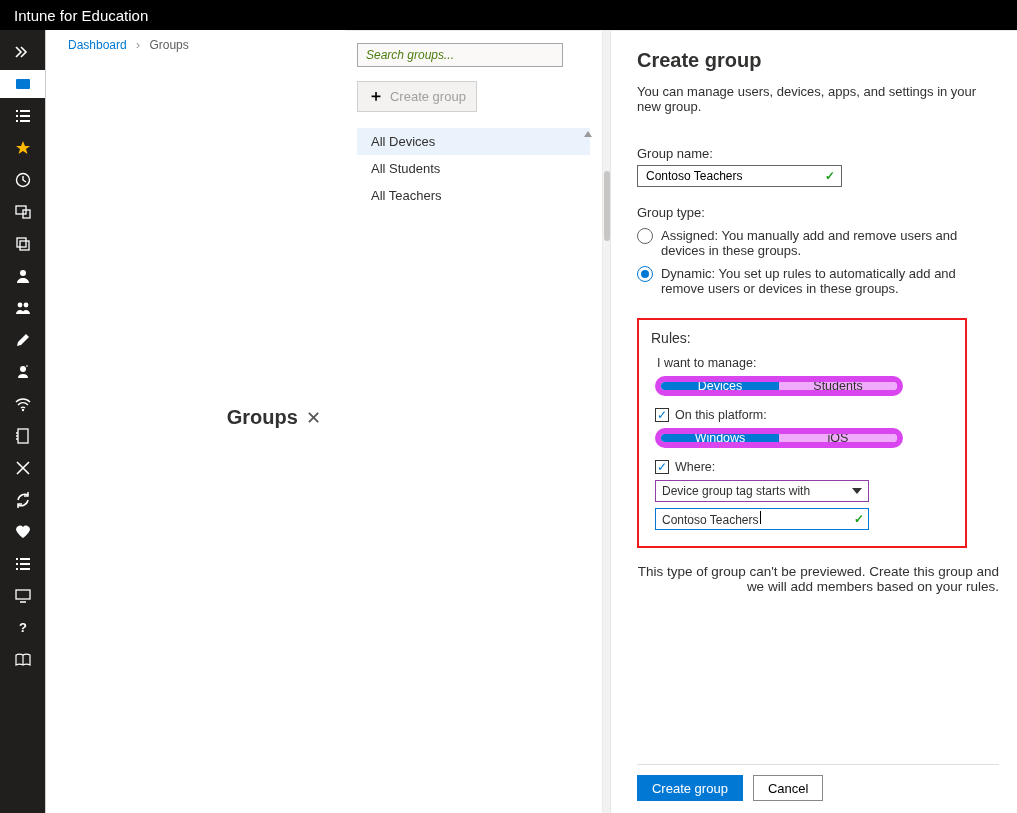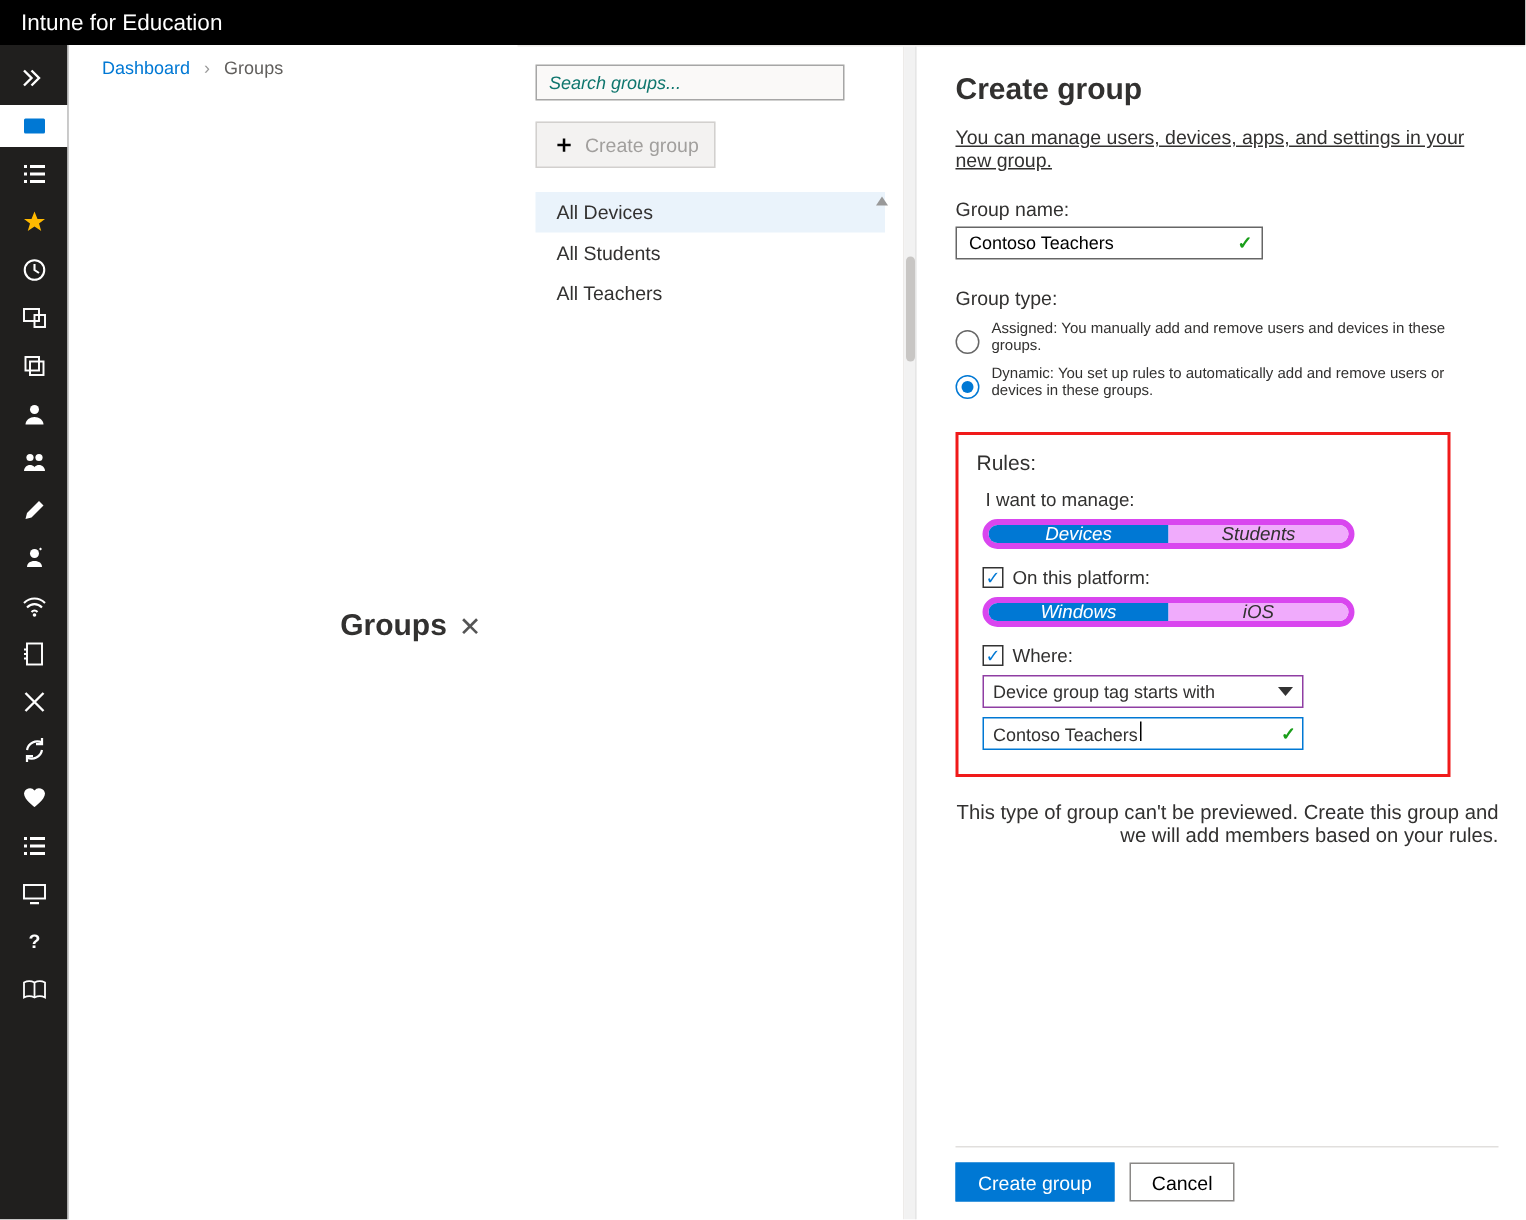--- a/index.html
+++ b/index.html
@@ -37,47 +37,47 @@
   .crumbs .sep { margin:0 6px; color:#999; }
 
   .page-heading { display:flex; align-items:center; justify-content:space-between; padding:0 16px 8px 22px; }
   .page-heading h1 { margin:0; font-size:20px; font-weight:600; }
   .close-x { font-size:18px; color:#555; cursor:pointer; padding:4px 8px; }
 
   .columns { flex:1; display:flex; border-top:1px solid var(--border-light); min-height:0; }
 
   
   .side-panel { width:258px; border-right:1px solid var(--border-light); padding:12px 12px 12px 12px; display:flex; flex-direction:column; }
-  .search-box { width:206px; border:1px solid #a6a6a6; background:#faf9f8; color:#0f766e; padding:4px 8px; font-style:italic; font-size:12px; margin-bottom:14px; }
+  .search-box { width:206px; border:1px solid #a6a6a6; background:#faf9f8; color:#4d7c0f; padding:4px 8px; font-style:italic; font-size:12px; margin-bottom:14px; }
   .create-group-btn { display:inline-flex; align-items:center; gap:6px; border:1px solid #d2d0ce; background:#f3f2f1; color:#a19f9d; padding:4px 10px; font-size:13px; width:fit-content; cursor:not-allowed; }
   .create-group-btn .plus { color:#000; font-weight:700; font-size:16px; }
   .group-list { margin-top:16px; position:relative; }
   .group-item { padding:6px 0 6px 14px; color:#323130; cursor:pointer; }
   .group-item.sel { background:#eaf3fb; }
   .scroll-cue { position:absolute; right:-2px; top:0; width:8px; height:20px; }
   .scroll-cue::before { content:""; position:absolute; left:0; top:3px; border-left:4px solid transparent; border-right:4px solid transparent; border-bottom:6px solid #999; }
 
   
   .detail { flex:1; display:flex; flex-direction:column; min-width:0; padding:18px 18px 0 26px; position:relative; }
   .detail h2 { margin:0 0 12px 0; font-size:20px; font-weight:600; }
-  .detail .desc { color:var(--text); margin-bottom:18px; font-size:13px;text-decoration:underline; }
+  .detail .desc { color:var(--text); margin-bottom:32px; font-size:13px; }
   .field-label { font-size:13px; margin-bottom:4px; }
   .text-input { width:205px; height:22px; border:1px solid #666; padding:0 6px 0 6px; display:flex; align-items:center; justify-content:space-between; font-size:12px; }
   .text-input input { border:none; outline:none; width:160px; font-size:12px; font-family:inherit; }
   .check-ok { color:#1a9e1a; font-weight:700; }
-  .radio-row { display:flex; align-items:flex-end; gap:8px; margin:4px 0; font-size:10px; }
+  .radio-row { display:flex; align-items:flex-start; gap:8px; margin:4px 0; font-size:13px; }
   .radio { width:16px; height:16px; border:1px solid #666; border-radius:50%; display:inline-flex; align-items:center; justify-content:center; flex-shrink:0; }
   .radio.checked { border-color:var(--ms-blue); }
   .radio.checked::after { content:""; width:8px; height:8px; border-radius:50%; background:var(--ms-blue); }
 
   
   .rules-box { border:2px solid var(--highlight-red); margin-top:18px; padding:10px 12px 16px 10px; width:330px; }
   .rules-box h3 { margin:0 0 10px 2px; font-size:14px; font-weight:400; }
   .sub-label { font-size:12.5px; margin:4px 0 6px 8px; }
-  .toggle-pill { width:248px; height:20px; border:4px solid #d946ef; border-radius:11px; display:flex; overflow:hidden; margin:0 0 12px 6px; font-size:12.5px;font-style:italic; }
+  .toggle-pill { width:248px; height:20px; border:6px solid #d946ef; border-radius:11px; display:flex; overflow:hidden; margin:0 0 12px 6px; font-size:12.5px; }
   .toggle-opt { flex:1; display:flex; align-items:center; justify-content:center; cursor:pointer; background:#f0abfc; }
   .toggle-opt.on { background:var(--ms-blue); color:#fff; }
   .cb-row { display:flex; align-items:center; gap:6px; margin:3px 0 6px 6px; font-size:12.5px; }
   .cb { width:14px; height:14px; border:1px solid #333; display:inline-flex; align-items:center; justify-content:center; color:var(--ms-blue); font-size:12px; line-height:1; }
   .dropdown { width:214px; height:22px; border:1px solid #8f3ea3; display:flex; align-items:center; justify-content:space-between; padding:0 6px; font-size:12px; margin:0 0 6px 6px; }
   .dropdown .chev { width:0; height:0; border-left:5px solid transparent; border-right:5px solid transparent; border-top:6px solid #333; }
   .rule-value { width:214px; height:22px; border:1px solid var(--ms-blue); display:flex; align-items:center; justify-content:space-between; padding:0 4px 0 6px; margin-left:6px; font-size:12px; }
   .rule-value .cursor { border-right:1px solid #000; display:inline-block; height:13px; margin-left:1px; }
 
   .preview-note { font-size:13.5px; margin-top:16px;text-align:right; }

